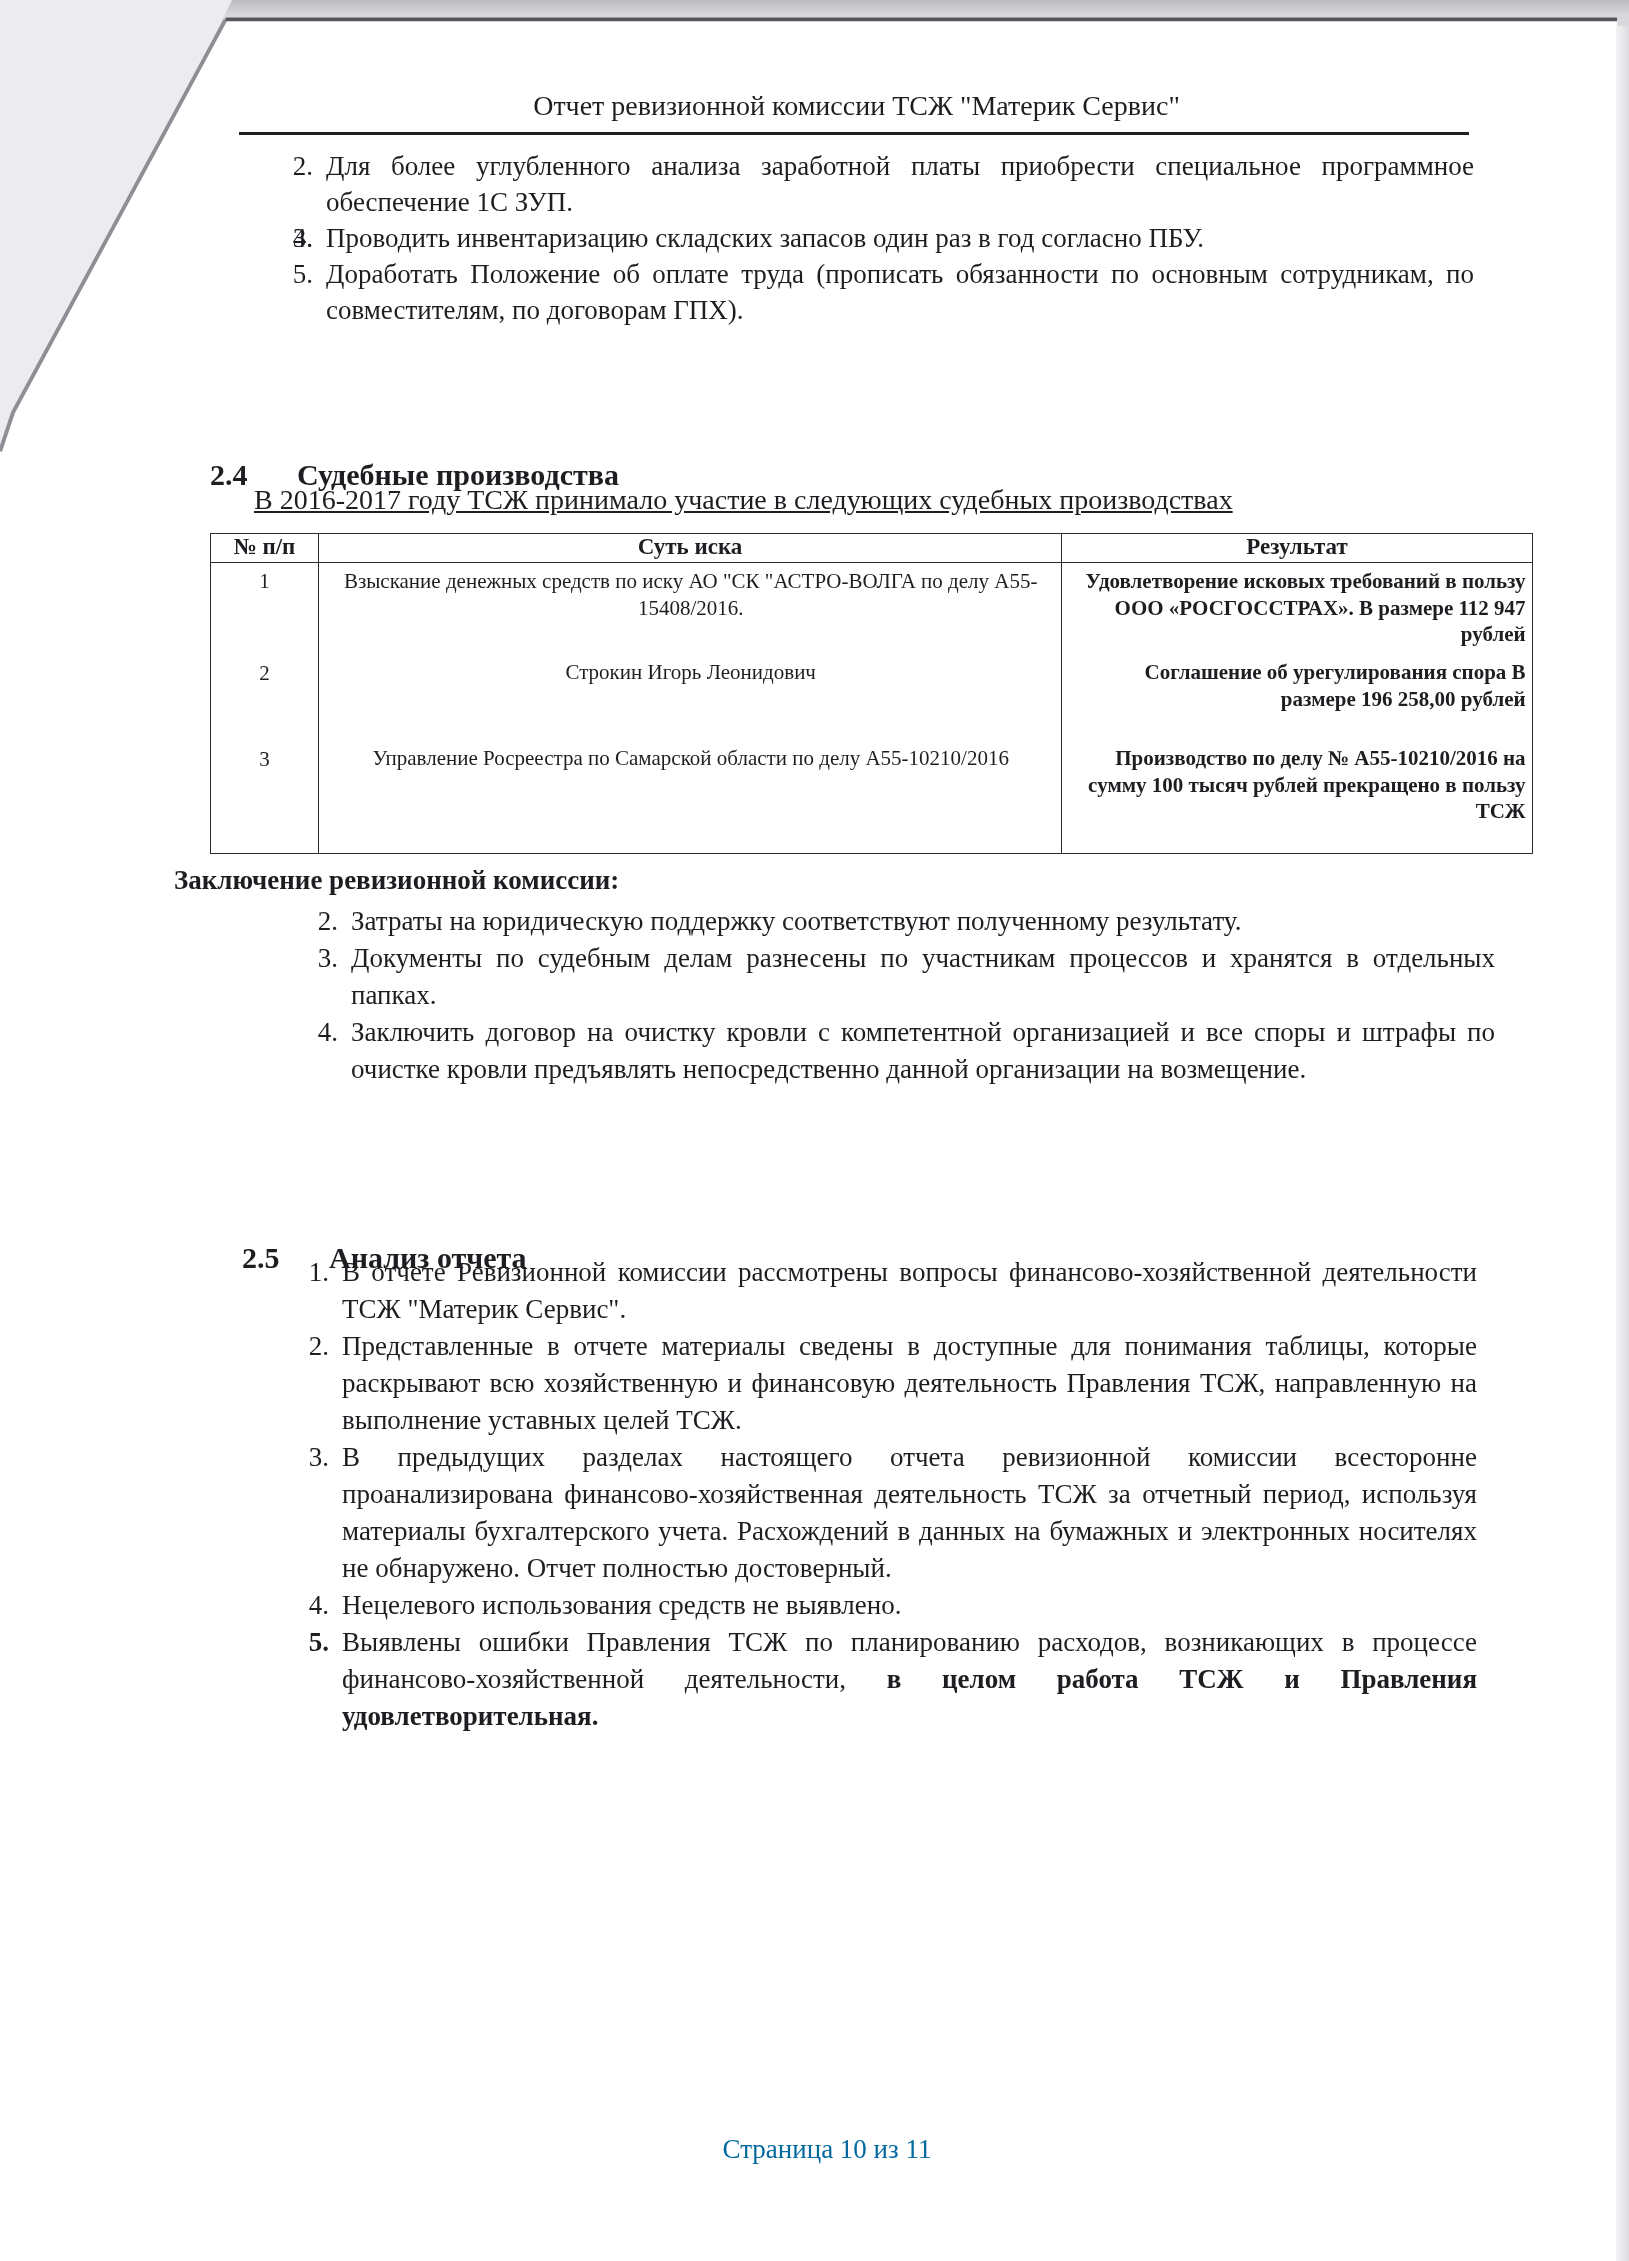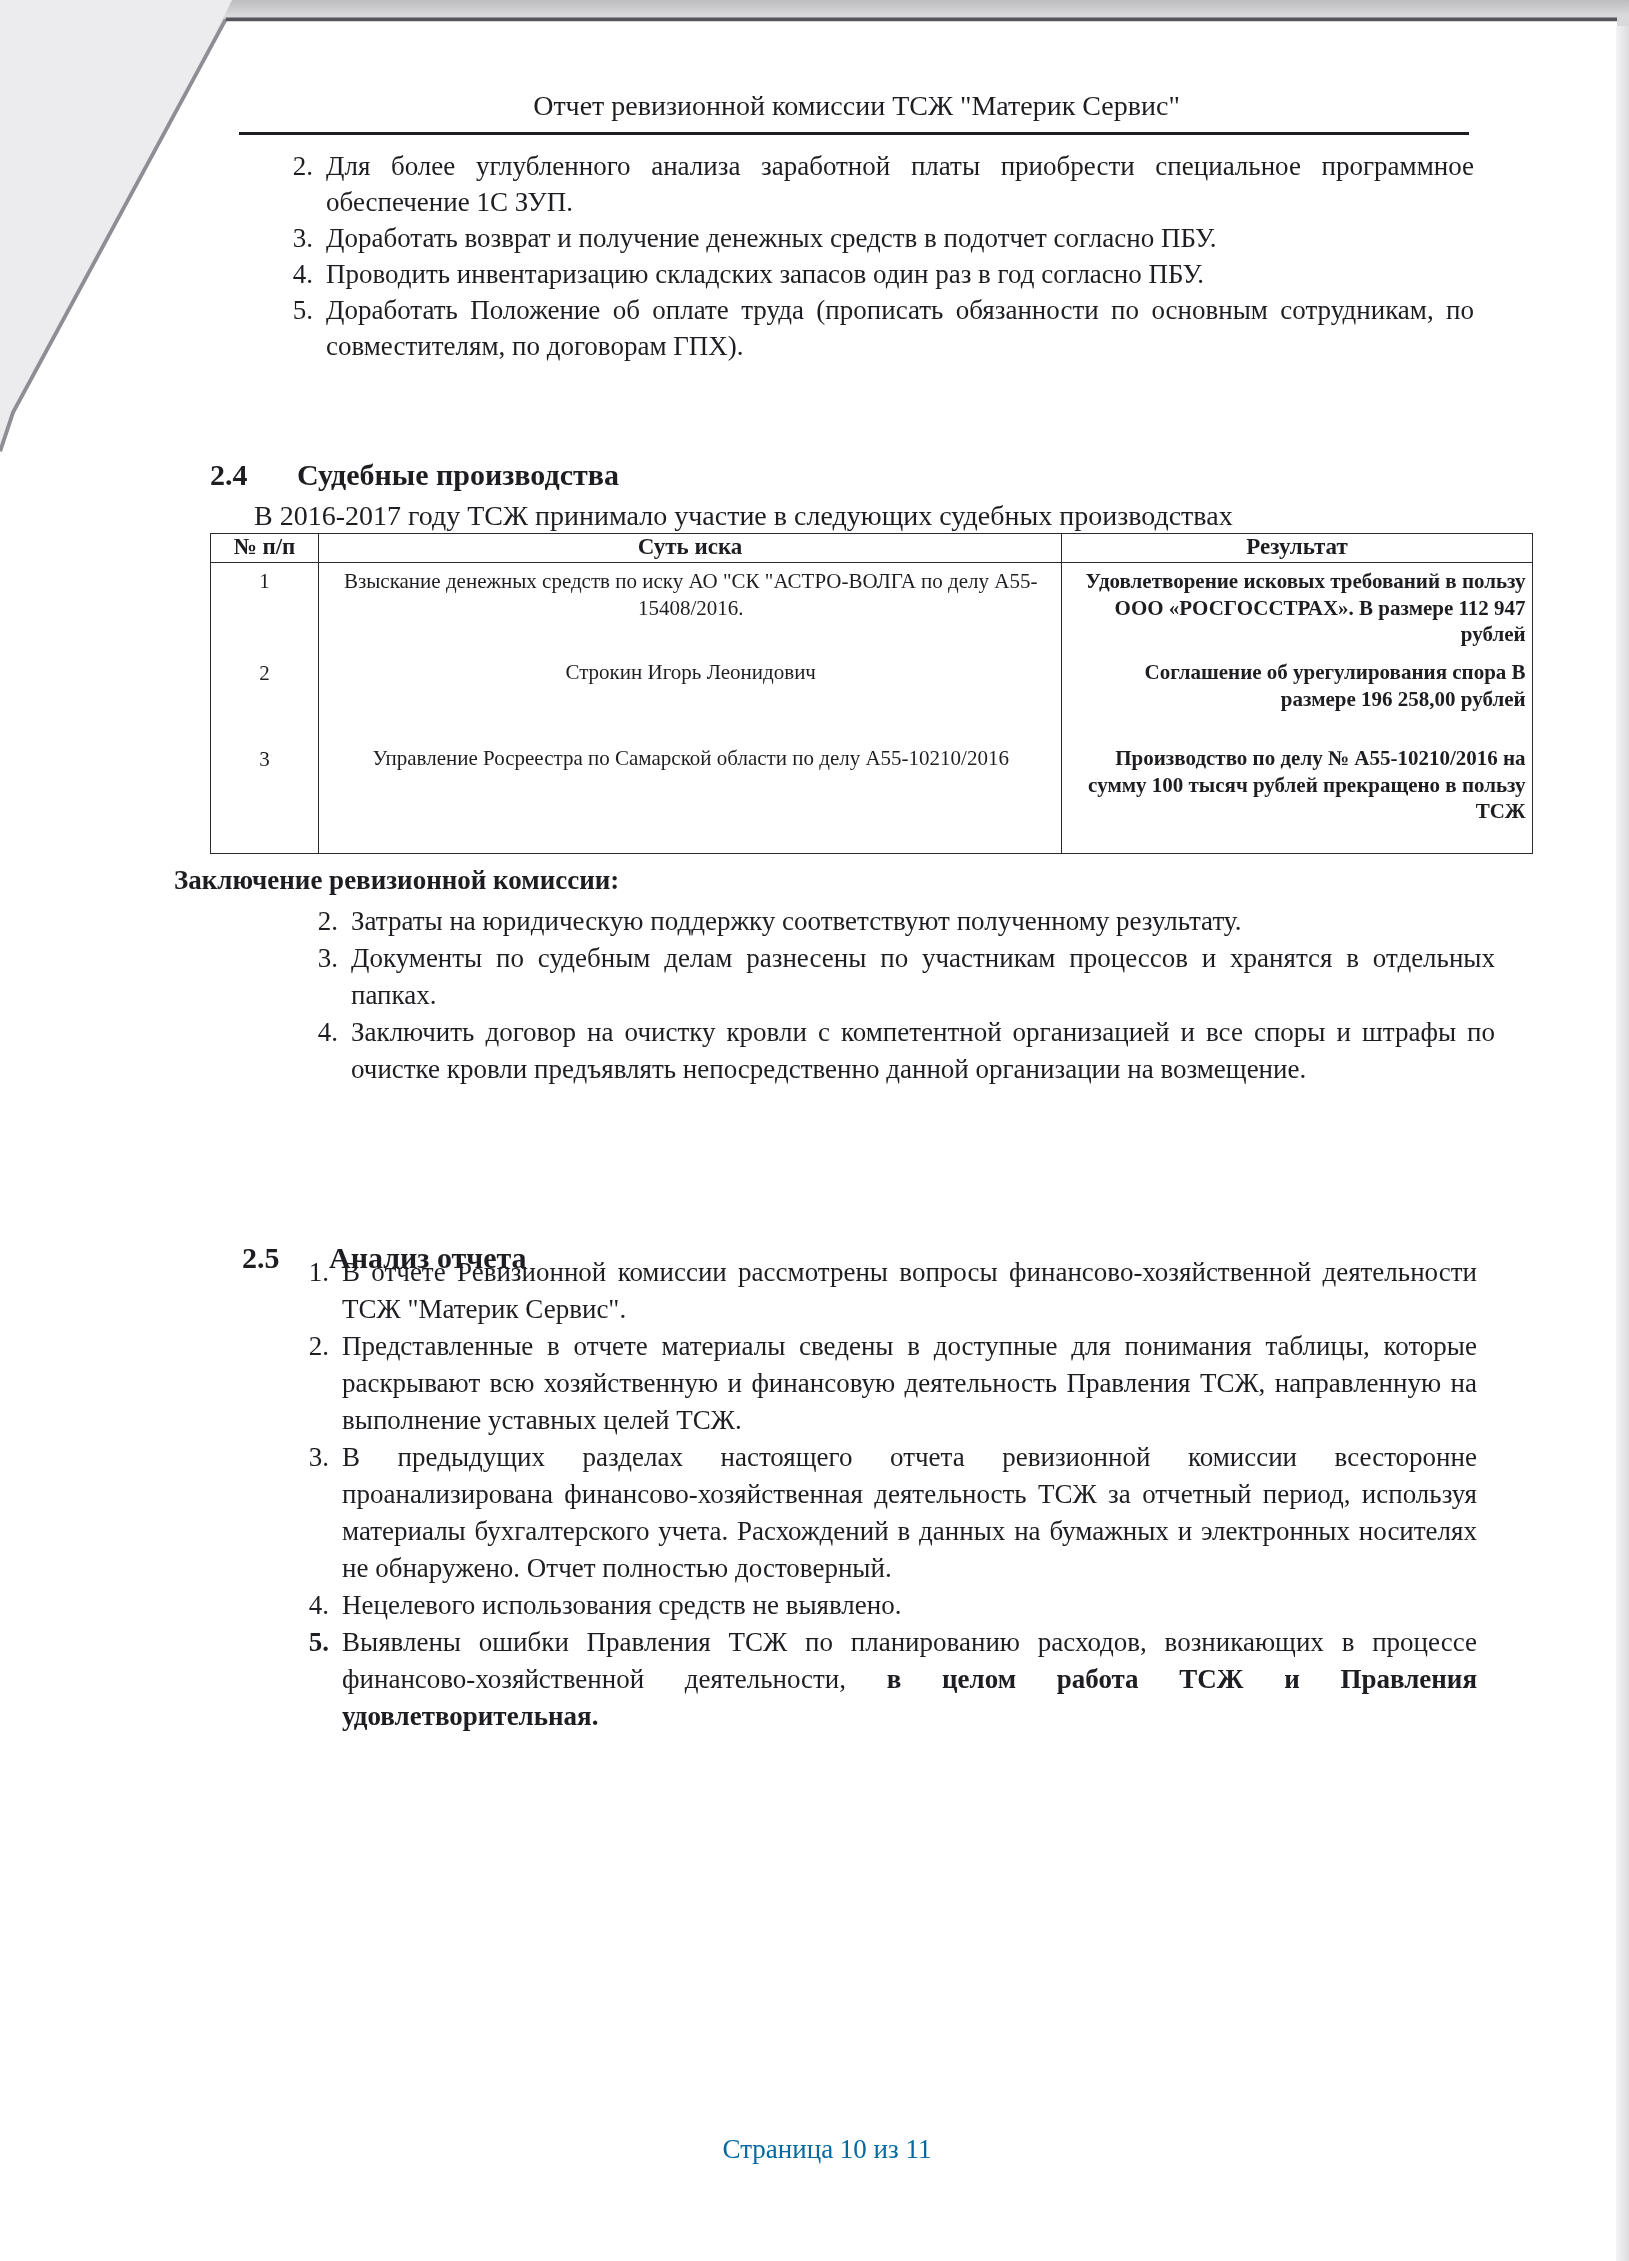--- a/index.html
+++ b/index.html
@@ -55,22 +55,23 @@
 
     .list-a { left: 326px; top: 148px; width: 1148px; }
     .list-a li { line-height: 36px; }
 
     .section-title {
       position: absolute; font-weight: bold; font-size: 30px; line-height: 36px;
     }
     .section-title .sec-num { display: inline-block; width: 87px; margin-top: 44px; }
 
     .intro-text {
-      position: absolute; left: 254px; top: 500px; font-size: 28px; line-height: 32px;
+      position: absolute; left: 254px; top: 484px; font-size: 28px; line-height: 32px;
       white-space: nowrap;
+      text-decoration: underline;
     }
 
     
     .court-table {
       position: absolute; left: 174px; top: 499px; width: 1322px;
       border-collapse: collapse; table-layout: fixed;
     }
     .court-table th, .court-table td {
       border: 1.9px solid #2a2a30; vertical-align: top;
     }
@@ -112,21 +113,21 @@
   <polyline points="356,30 26,640" fill="none" stroke="#ffffff" stroke-width="3"></polyline>
   <line x1="350" y1="30" x2="2508" y2="30" stroke="#55555c" stroke-width="6"></line>
 </svg>
 <div class="right-edge"></div>
 
 <div class="running-header">Отчет ревизионной комиссии ТСЖ "Материк Сервис"</div>
 <div class="header-rule"></div>
 
 <ol class="olist list-a">
   <li><span class="num">2.</span><span>Для более углубленного анализа заработной платы приобрести специальное программное обеспечение 1С ЗУП.</span></li>
-  <li><span class="num">3.</span><span>Доработать возврат и получение денежных средств в подотчет согласно ПБУ.</span></li>
+  <li><span class="num">3.</span></li>
   <li><span class="num">4.</span><span>Проводить инвентаризацию складских запасов один раз в год согласно ПБУ.</span></li>
   <li><span class="num">5.</span><span>Доработать Положение об оплате труда (прописать обязанности по основным сотрудникам, по совместителям, по договорам ГПХ).</span></li>
 </ol>
 
 <div class="section-title" style="left:210px; top:413px;">
   <span class="sec-num">2.4</span><span>Судебные производства</span>
 </div>
 
 <div class="intro-text">В 2016-2017 году ТСЖ принимало участие в следующих судебных производствах</div>
 

